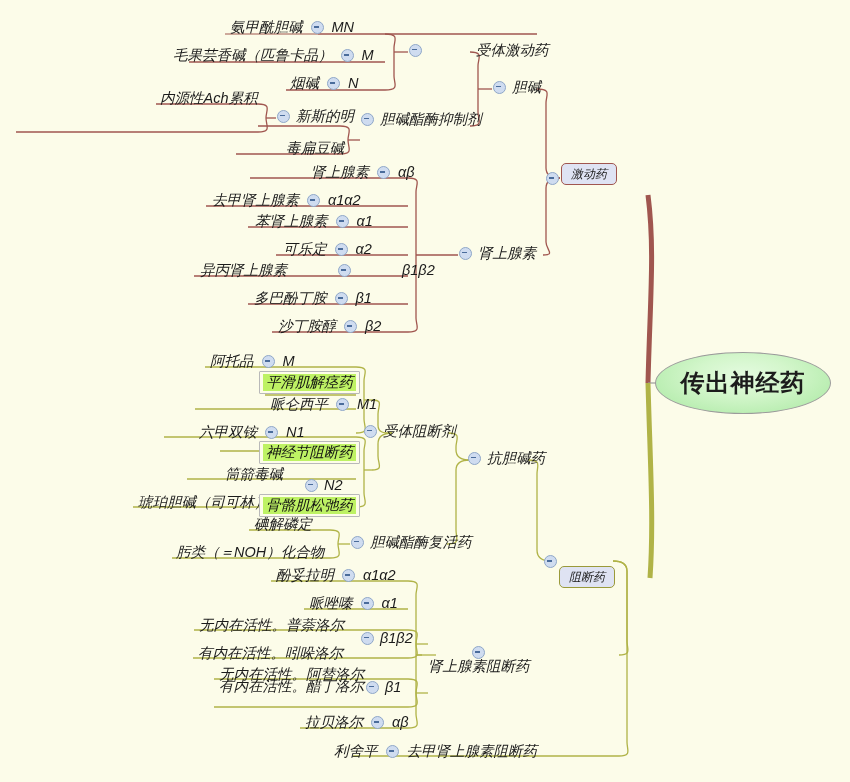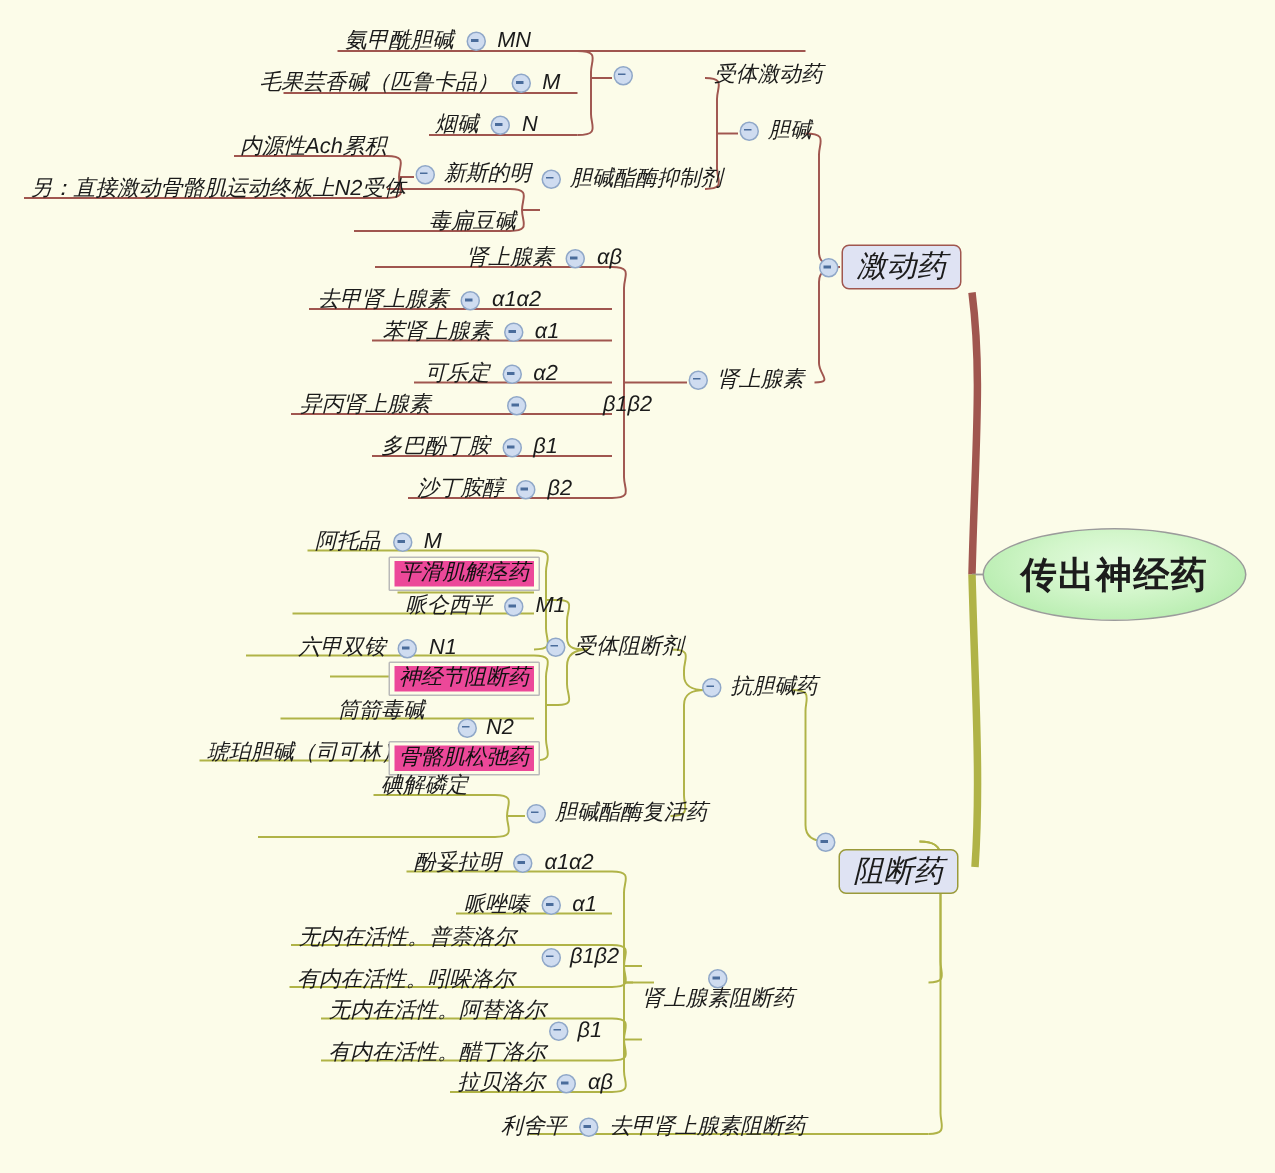--- a/index.html
+++ b/index.html
@@ -40,21 +40,21 @@
     margin:0 6px;
   }
   .toggle::before{
     content:"";
     position:absolute;left:2px;top:4px;
     width:5px;height:1.5px;background:#4a6c9b;
   }
 
   
   .hl{
-    background:#ec4899;
+    background:#bef264;
     padding:1px 3px;
     color:#111;
   }
   .boxed{
     border:1px solid #b9b9b9;
     background:#fdfde8;
     padding:2px 3px;
     border-radius:1px;
   }
 
@@ -69,21 +69,21 @@
     display:flex;align-items:center;justify-content:center;
     font-size:24px;font-weight:bold;color:#1c1c1c;
     letter-spacing:1px;
     box-sizing:border-box;
   }
 
   
   .lvl1{
     border-radius:5px;
     padding:4px 9px;
-    font-size:20px;
+    font-size:12px;
     box-sizing:border-box;
   }
   .lvl1.red{border:1px solid #a0564f;background:#dfe3f3;}
   .lvl1.olive{border:1px solid #9a9a3a;background:#dfe3f3;}
 </style>
 </head>
 <body>
 
 <div id="canvas">
 
@@ -224,23 +224,20 @@
   <div class="node" style="left:271px;top:109px;">
     <span class="toggle"></span>
     <span class="label">新斯的明</span>
   </div>
 
   <div class="node" style="left:355px;top:112px;">
     <span class="toggle"></span>
     <span class="label">胆碱酯酶抑制剂</span>
   </div>
 
-  <div class="node leaf" style="left:18px;top:118px;">
-    <span class="label">另：直接激动骨骼肌运动终板上N2受体</span>
-  </div>
 
   <div class="node leaf" style="left:284px;top:140px;">
     <span class="label">毒扁豆碱</span>
   </div>
 
   <div class="node leaf" style="left:309px;top:164px;">
     <span class="label">肾上腺素</span>
     <span class="toggle"></span>
     <span class="label">αβ</span>
   </div>
@@ -352,20 +349,23 @@
 
   <div class="node leaf" style="left:252px;top:516px;">
     <span class="label">碘解磷定</span>
   </div>
 
   <div class="node" style="left:345px;top:535px;">
     <span class="toggle"></span>
     <span class="label">胆碱酯酶复活药</span>
   </div>
 
+  <div class="node leaf" style="left:174px;top:544px;">
+    <span class="label">肟类（＝NOH）化合物</span>
+  </div>
 
   <div class="node lvl1 olive" style="left:559px;top:566px;">
     <span class="label">阻断药</span>
   </div>
   <div class="node" style="left:538px;top:555px;">
     <span class="toggle"></span>
   </div>
 
   <div class="node leaf" style="left:274px;top:567px;">
     <span class="label">酚妥拉明</span>
@@ -399,21 +399,21 @@
 
   <div class="node leaf" style="left:217px;top:666px;">
     <span class="label">无内在活性。阿替洛尔</span>
   </div>
 
   <div class="node" style="left:360px;top:680px;">
     <span class="toggle"></span>
     <span class="label">β1</span>
   </div>
 
-  <div class="node leaf" style="left:217px;top:694px;align-items:flex-end;">
+  <div class="node leaf" style="left:217px;top:678px;align-items:flex-end;">
     <span class="label">有内在活性。醋丁洛尔</span>
   </div>
 
   <div class="node leaf" style="left:303px;top:714px;">
     <span class="label">拉贝洛尔</span>
     <span class="toggle"></span>
     <span class="label">αβ</span>
   </div>
 
   <div class="node leaf" style="left:332px;top:743px;">

